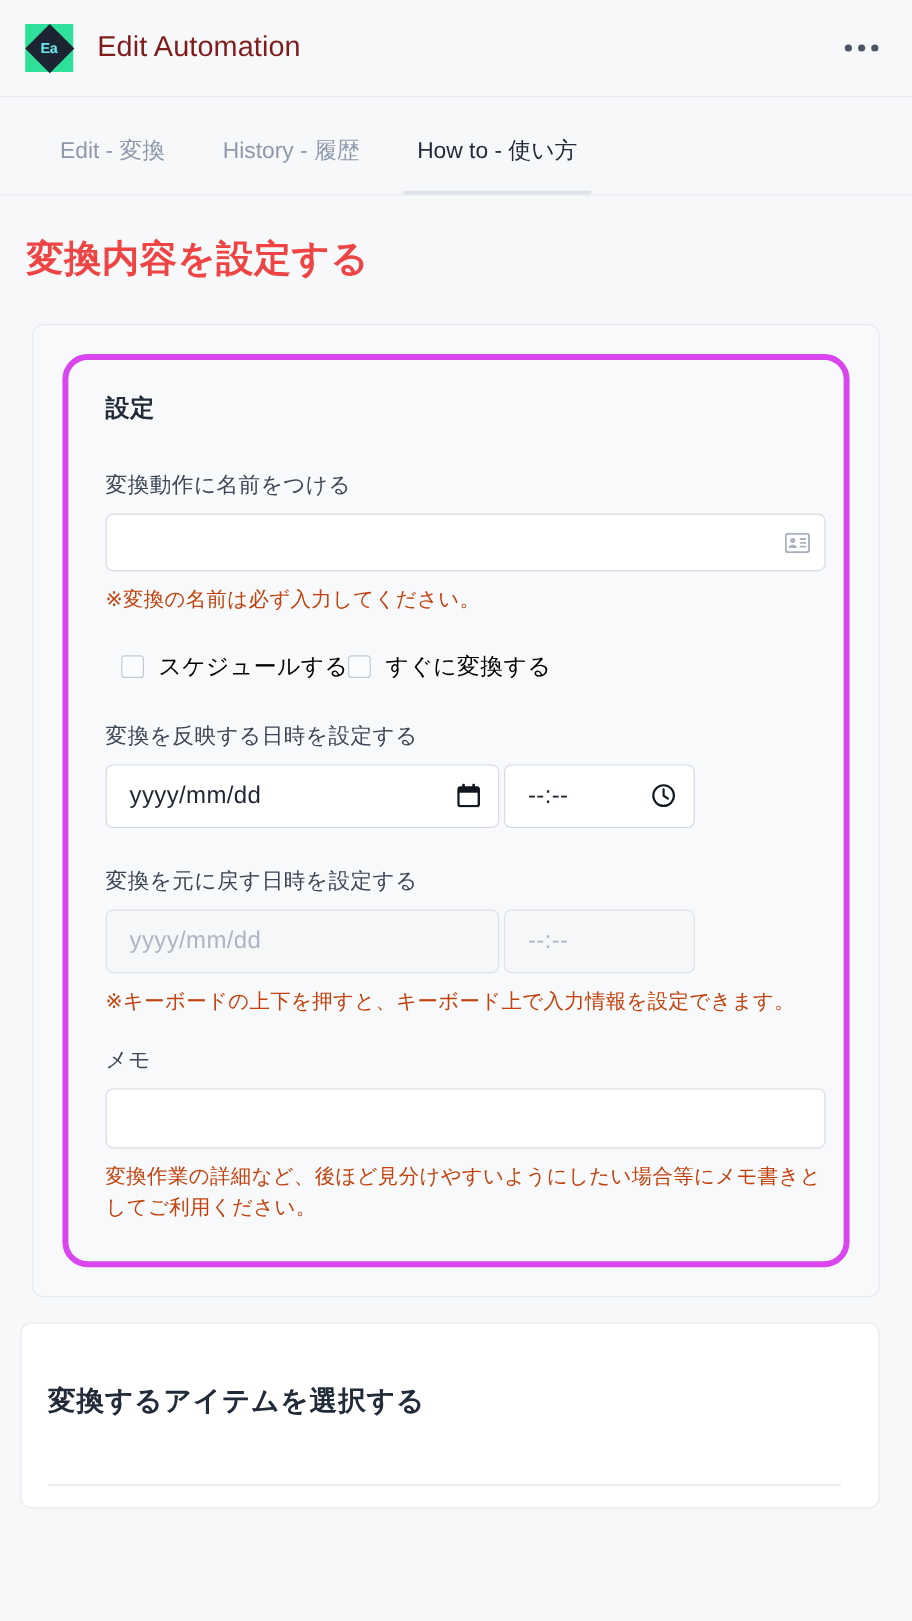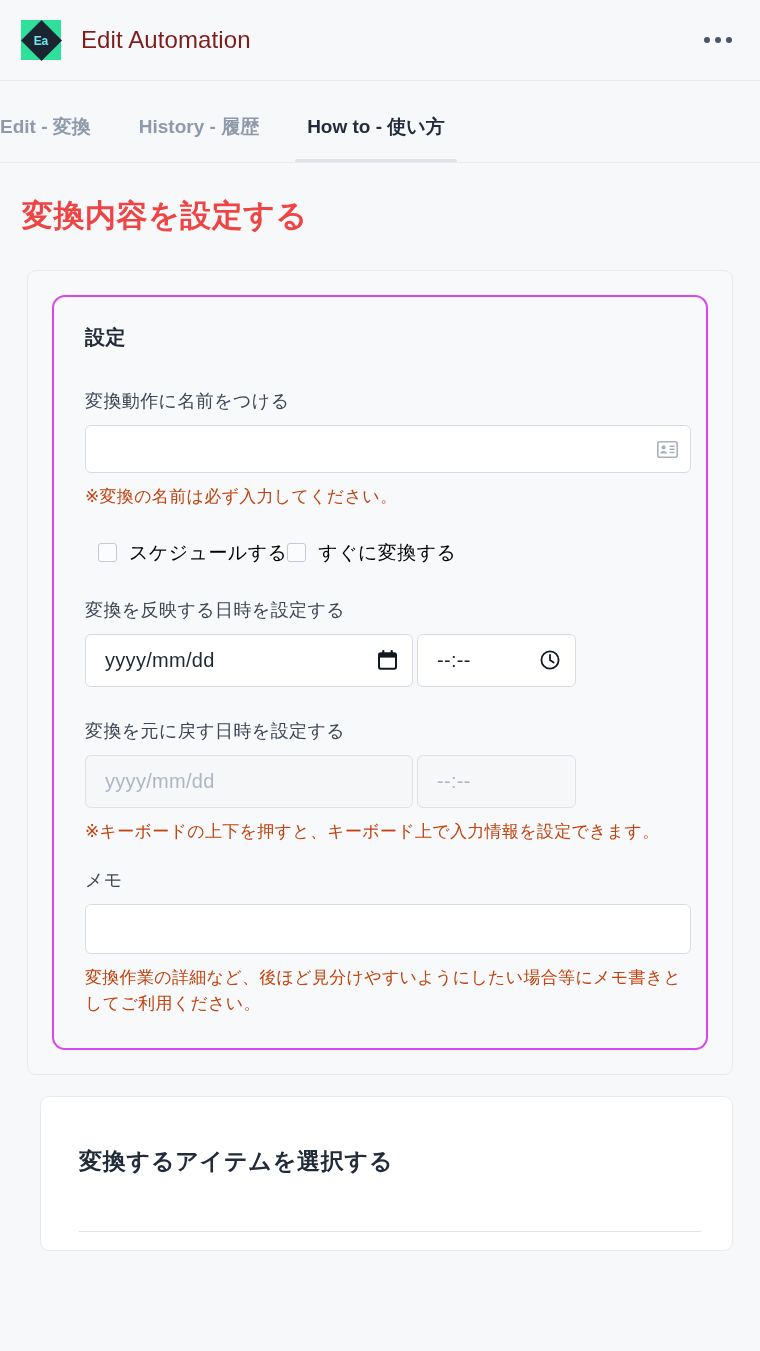--- a/index.html
+++ b/index.html
@@ -66,23 +66,23 @@
     border-radius: 50%;
     background: #4a5568;
   }
 
   
   .tabs {
     height: 82px;
     background: #f7f8fa;
     display: flex;
     align-items: center;
+    padding-left: 50px;
     border-bottom: 1px solid #e9ebef;
     position: relative;
-    font-weight: bold;
   }
   .tab {
     font-size: 19px;
     color: #8e99ab;
     padding: 0 0 26px 0;
     margin-right: 48px;
     position: relative;
     cursor: pointer;
     white-space: nowrap;
     align-self: flex-end;
@@ -112,22 +112,22 @@
   
   .outer-card {
     margin: 33px 27px 0 27px;
     background: #f8f9fb;
     border: 1px solid #e7eaee;
     border-radius: 9px;
     padding: 24px;
   }
   .inner-card {
     background: #f8f9fb;
-    border: 2px solid #d946ef;
-    border-radius: 13px;
+    border: 5px solid #d946ef;
+    border-radius: 21px;
     padding: 27px 15px 32px 31px;
   }
   .section-title {
     font-size: 20px;
     font-weight: 700;
     color: #212b39;
     margin: 0 0 38px 0;
     letter-spacing: 0.5px;
   }
   .field-label {
@@ -224,25 +224,25 @@
   .memo-block { margin-top: 24px; }
   .memo-input {
     width: 100%;
     height: 50px;
     background: #ffffff;
     border: 1px solid #d6dbe3;
     border-radius: 6px;
   }
 
   .bottom-card {
-    margin: 21px 27px 0 40px;
+    margin: 21px 27px 0 17px;
     background: #ffffff;
     border: 1px solid #e7eaee;
     border-radius: 9px;
-    padding: 30px 31px 0 38px;
+    padding: 30px 31px 0 22px;
     min-height: 155px;
   }
   .bottom-title {
     font-size: 23px;
     font-weight: 700;
     color: #212b39;
     letter-spacing: 0.8px;
     margin: 19px 0 0 0;
   }
   .table-edge {

